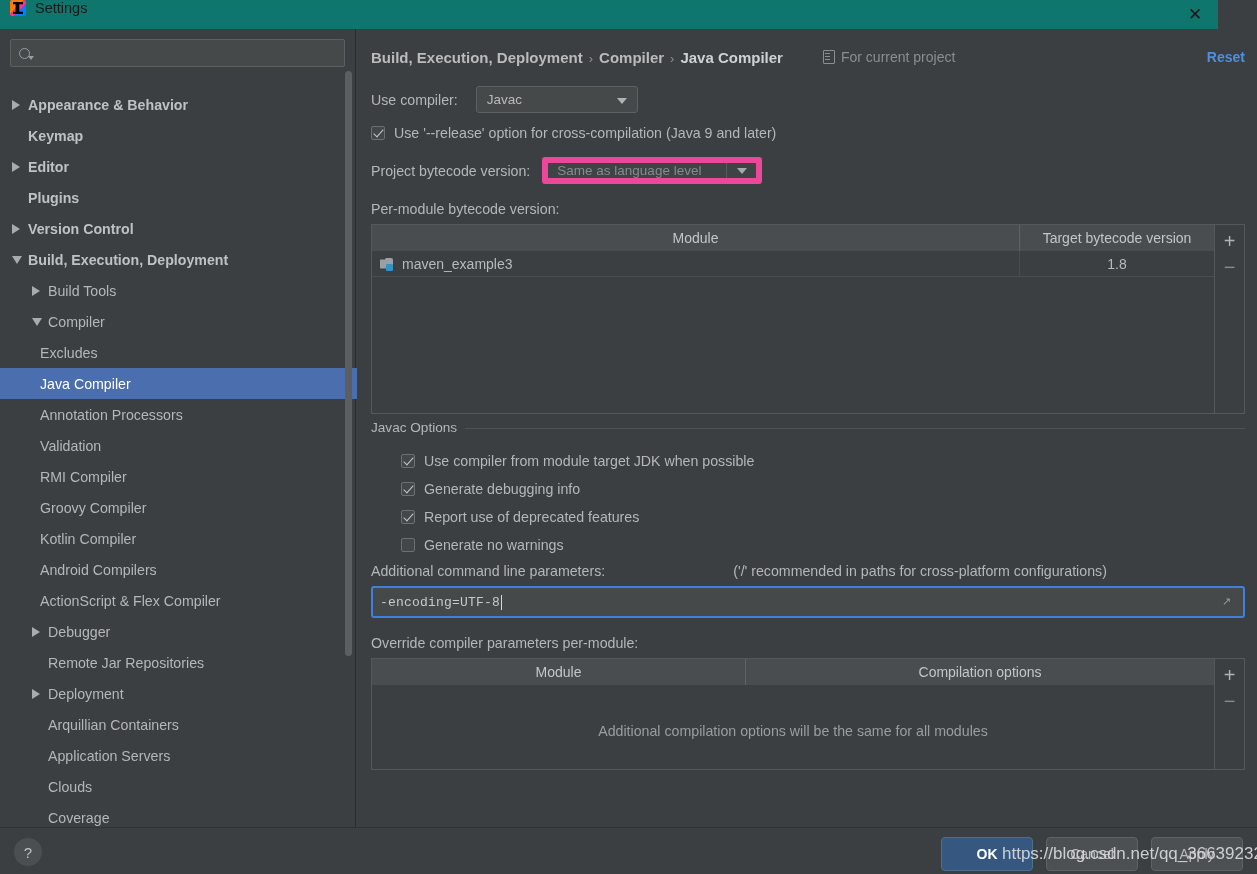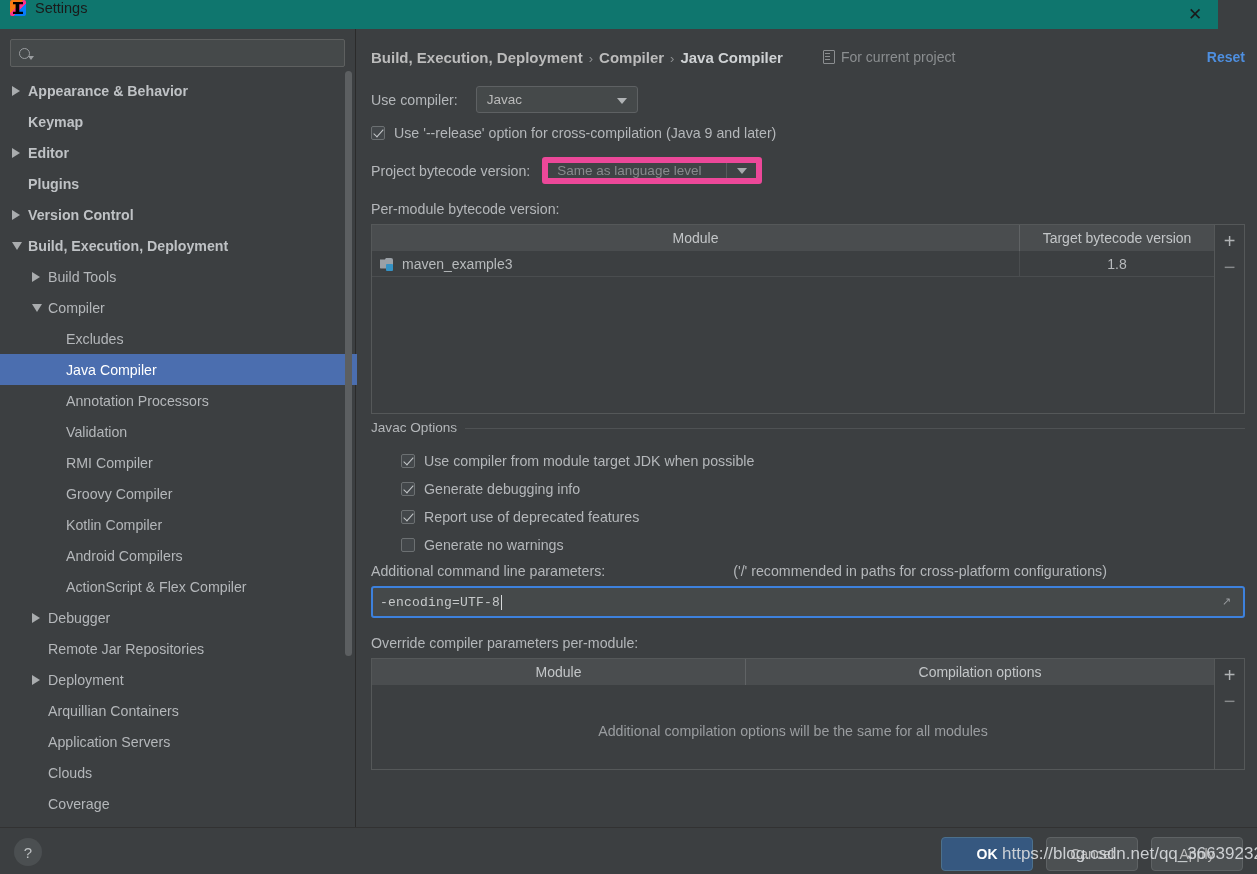--- a/index.html
+++ b/index.html
@@ -67,33 +67,33 @@
     border-left: 3px solid transparent; border-right: 3px solid transparent;
     border-top: 4px solid #9a9da0;
   }
   .search-input {
     flex: 1; background: transparent; border: none; outline: none;
     color: #bbbbbb; font-family: "Liberation Sans", sans-serif; font-size: 13px;
     margin-left: 3px;
   }
 
   .tree {
-    position: absolute; left: 0; top: 46px;
+    position: absolute; left: 0; top: 60px;
     width: 412px; height: 752px;
     overflow: hidden;
   }
   .tree-row {
     position: relative;
     height: 31px; display: flex; align-items: center;
     color: #b4b7ba; font-size: 14.2px;
     padding-right: 26px;
   }
   .tree-row.lvl0 { padding-left: 12px; }
   .tree-row.lvl1 { padding-left: 32px; }
-  .tree-row.lvl2 { padding-left: 50px; }
+  .tree-row.lvl2 { padding-left: 24px; }
   .tree-row.lvl0 .tree-label { font-weight: bold; color: #bfc2c5; }
   .tree-row.selected { background: #4b6eaf; }
   .tree-row.selected .tree-label { color: #ffffff; }
   .arrow {
     width: 16px; flex: none; display: flex; align-items: center;
     justify-content: flex-start;
   }
   .arrow i {
     display: block; width: 0; height: 0;
   }

